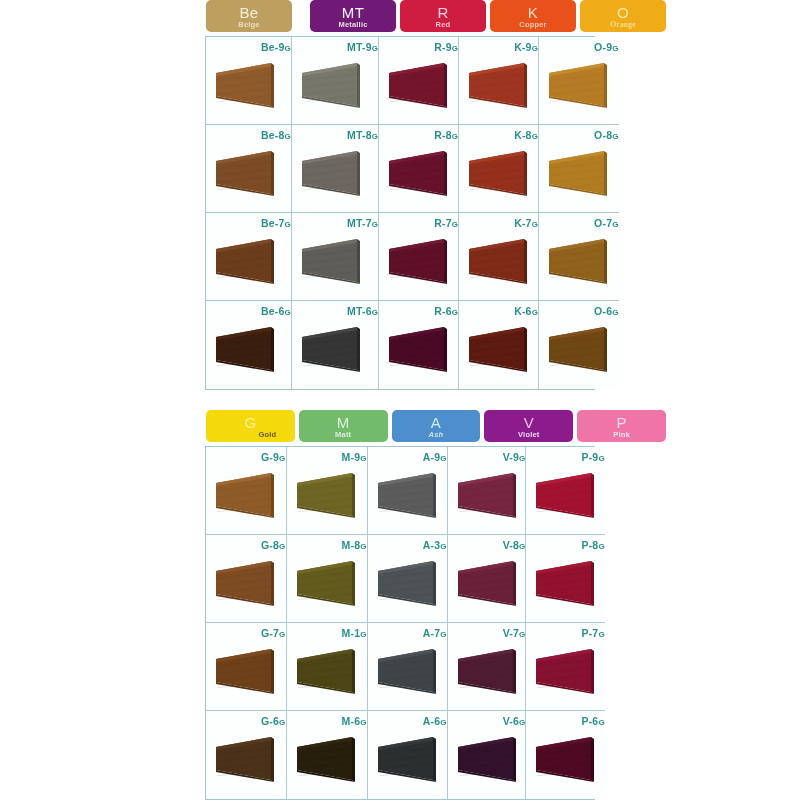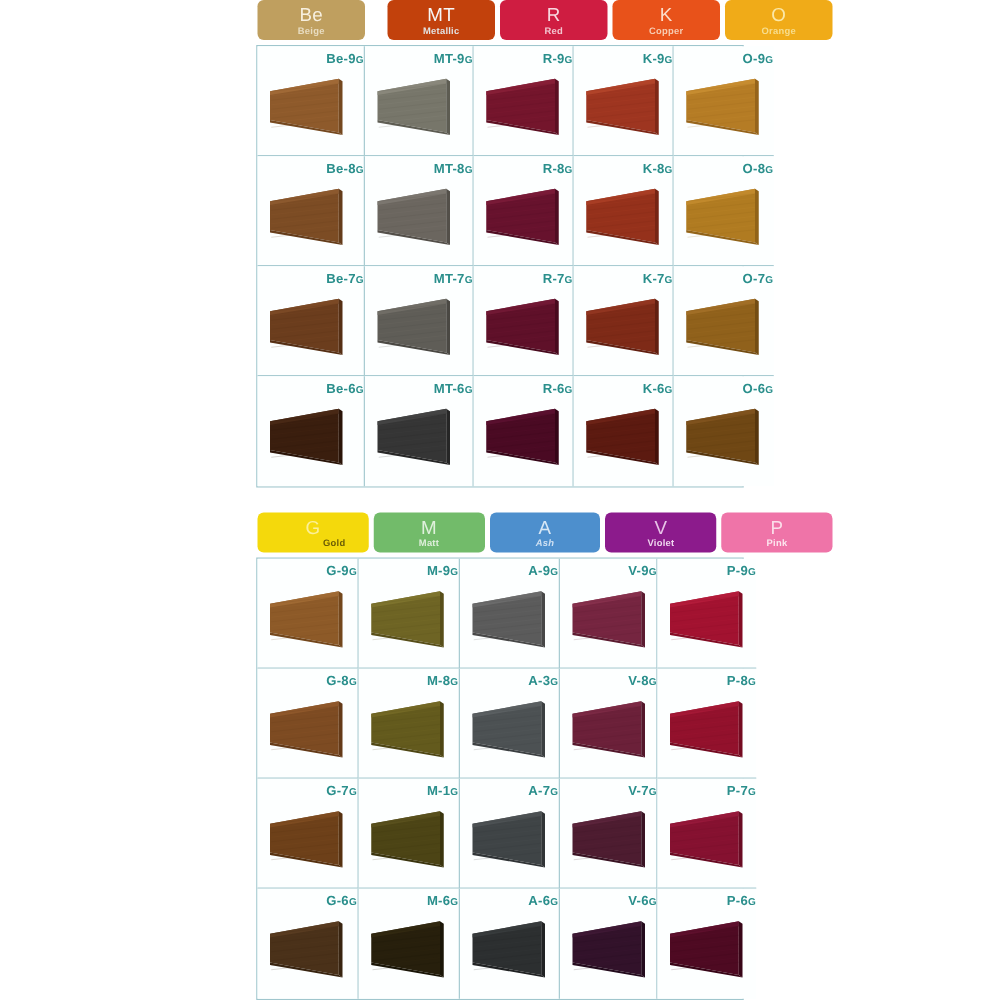--- a/index.html
+++ b/index.html
@@ -97,35 +97,35 @@
 </head>
 <body>
 
 <div id="chart">
     <div>
       <div class="tabs">
         <div class="tab" style="background: rgb(191, 159, 95);">
           <span class="code" style="color: rgb(247, 239, 223);">Be</span>
           <span class="name" style="color: rgb(232, 220, 192);">Beige</span>
         </div>
-        <div class="tab" style="background: #c2410c; margin-left: 14px;">
+        <div class="tab" style="background: #701a75; margin-left: 14px;">
           <span class="code" style="color: rgb(246, 246, 246);">MT</span>
           <span class="name" style="color: rgb(226, 226, 226);">Metallic</span>
         </div>
         <div class="tab" style="background: rgb(207, 29, 65);">
           <span class="code" style="color: rgb(247, 215, 223);">R</span>
           <span class="name" style="color: rgb(243, 196, 207);">Red</span>
         </div>
         <div class="tab" style="background: rgb(232, 82, 26);">
           <span class="code" style="color: rgb(251, 220, 201);">K</span>
           <span class="name" style="color: rgb(247, 203, 178);">Copper</span>
         </div>
         <div class="tab" style="background: rgb(240, 171, 24);">
           <span class="code" style="color: rgb(251, 232, 168);">O</span>
-          <span class="name" style="color: rgb(247, 221, 141);">Orange</span>
+          <span class="name" style="color: rgb(247, 221, 141); font-family: Liberation Serif, serif;">Orange</span>
         </div>
       </div>
       <div style="height: 4px;"></div>
       <div class="grid">
         <div class="cell">
           <div class="label"><span>Be-9</span><span class="g">G</span></div>
           <div class="swatch-wrap">
             <svg viewBox="0 0 62 52" class="swatch">
               <polygon points="2,14 57,4 57,47 2,37" fill="#8e5a2b"></polygon>
               <polygon points="2,14 57,4 57,8 2,17" fill="#a36c38" opacity="0.85"></polygon>

